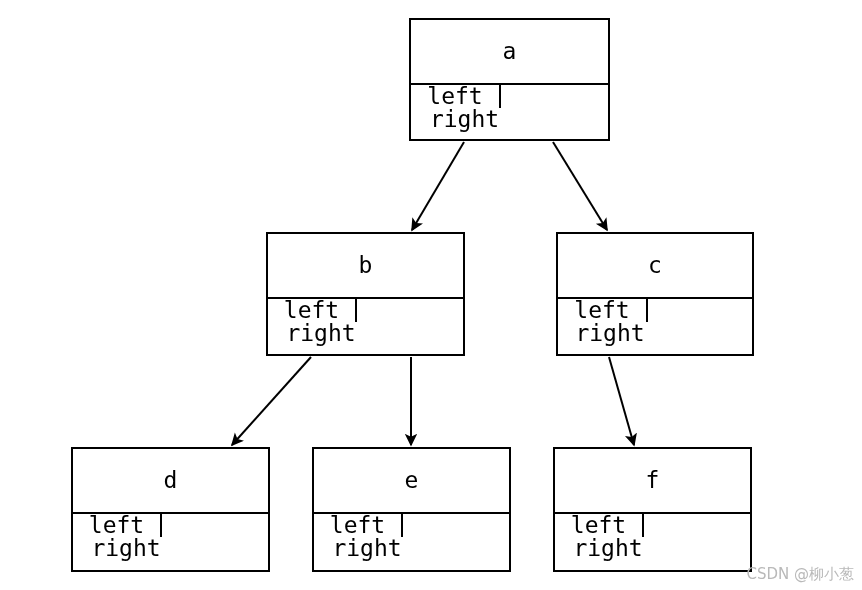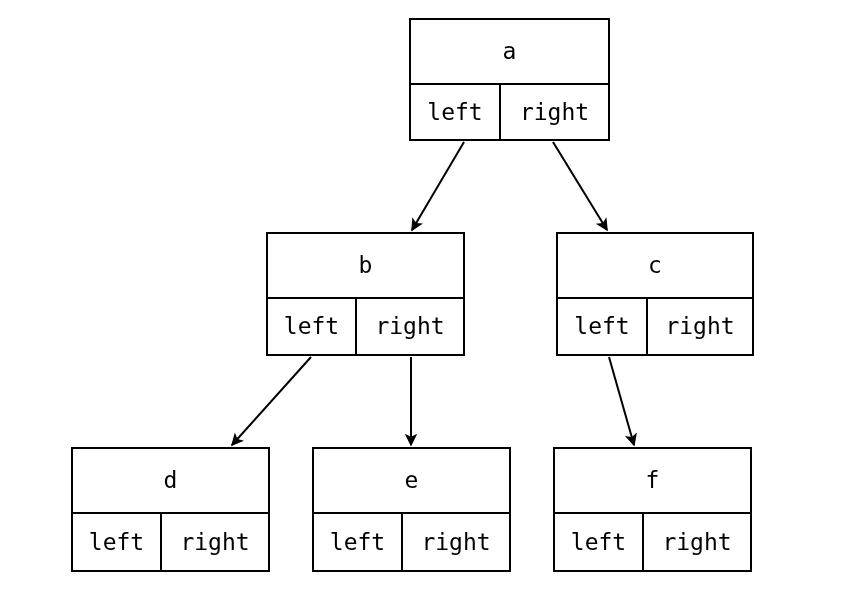--- a/index.html
+++ b/index.html
@@ -42,21 +42,21 @@
     align-items: center;
     justify-content: center;
     font-size: 23px;
     color: #000000;
     line-height: 1;
   }
   .node-fields {
     box-sizing: border-box;
     flex: 1 1 auto;
     display: flex;
-    flex-direction: row;
+    flex-direction: column;
   }
   .field {
     box-sizing: border-box;
     display: flex;
     align-items: center;
     justify-content: center;
     font-size: 23px;
     color: #000000;
     line-height: 1;
   }
@@ -135,14 +135,15 @@
   </div>
 
   <div class="node" style="left: 553px; top: 447px; width: 199px; height: 125px;">
     <div class="node-head">f</div>
     <div class="node-fields">
       <div class="field field-left" style="width: 89px;">left</div>
       <div class="field field-right" style="width: 106px;">right</div>
     </div>
   </div>
 
+  <div class="watermark">CSDN @柳小葱</div>
 
 </div>
 
 </body></html>

